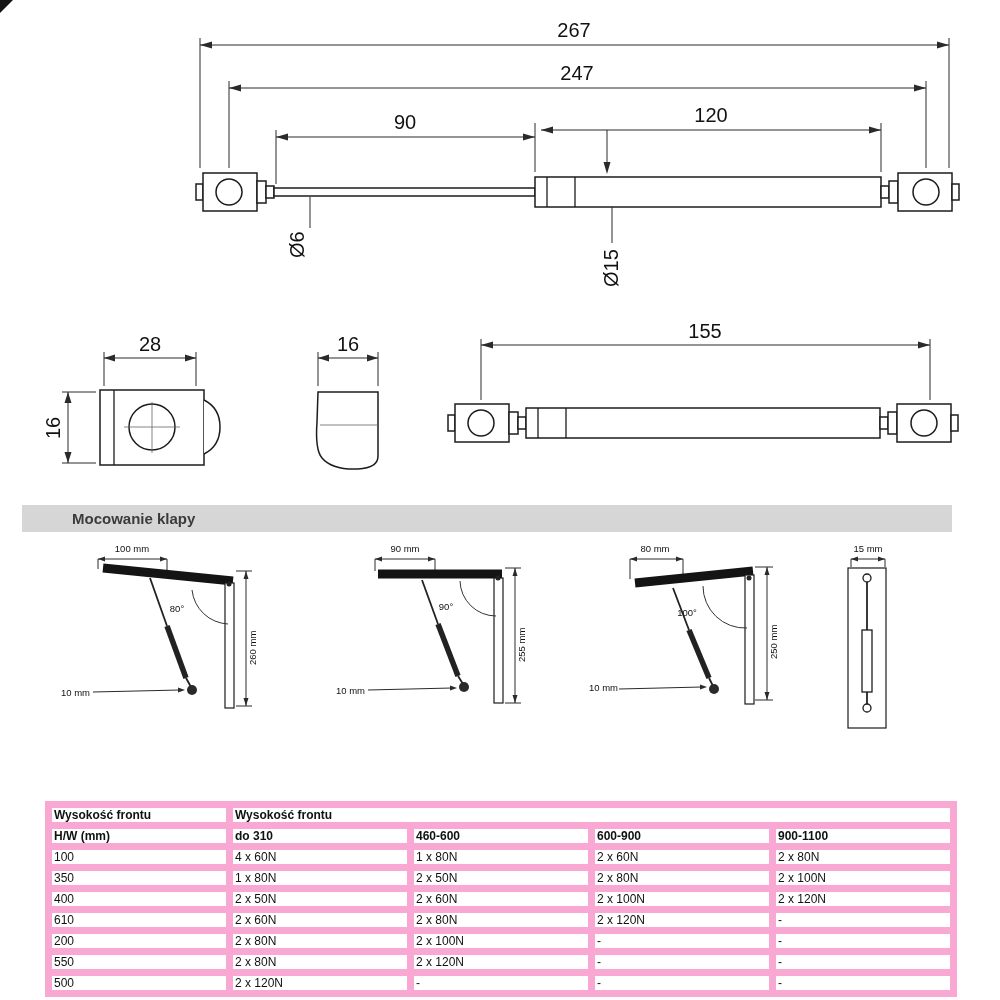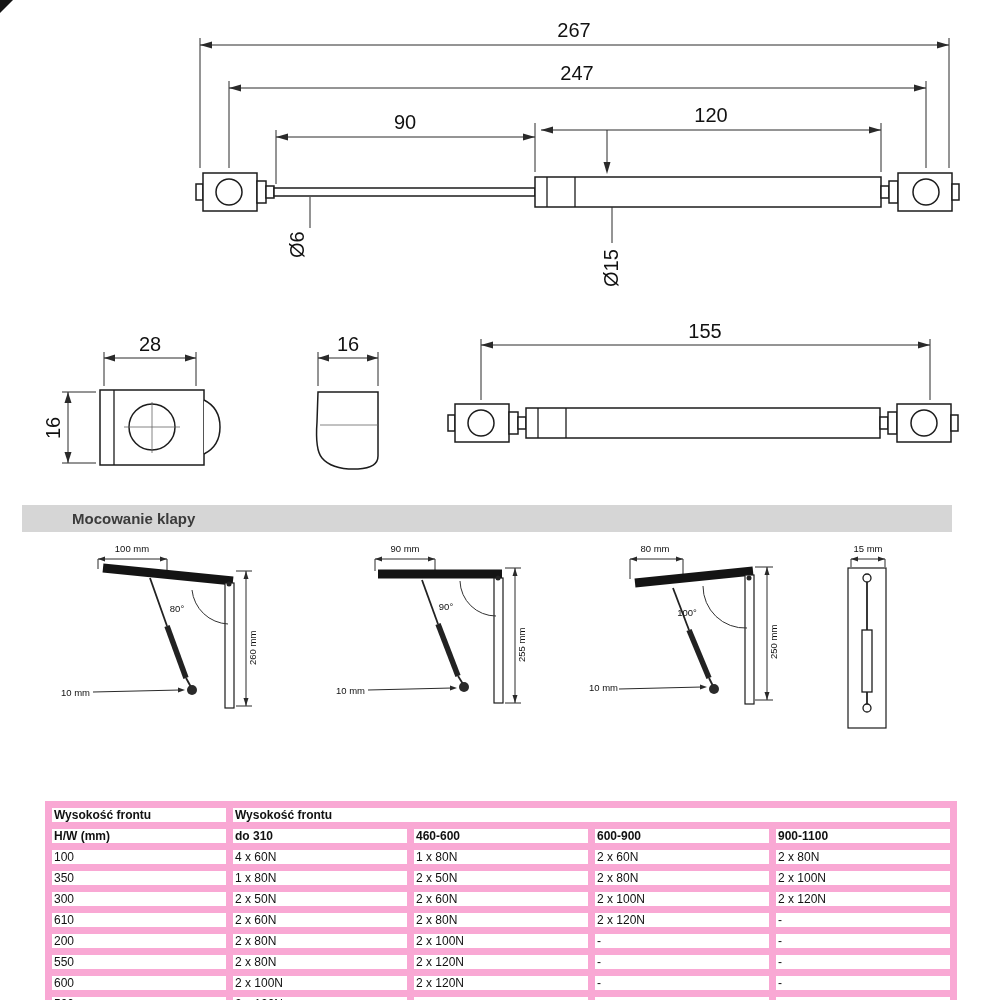--- a/index.html
+++ b/index.html
@@ -306,21 +306,21 @@
           <td>2 x 80N</td>
         </tr>
         <tr>
           <td>350</td>
           <td>1 x 80N</td>
           <td>2 x 50N</td>
           <td>2 x 80N</td>
           <td>2 x 100N</td>
         </tr>
         <tr>
-          <td>300</td>
+          <td>400</td>
           <td>2 x 50N</td>
           <td>2 x 60N</td>
           <td>2 x 100N</td>
           <td>2 x 120N</td>
         </tr>
         <tr>
           <td>610</td>
           <td>2 x 60N</td>
           <td>2 x 80N</td>
           <td>2 x 120N</td>
@@ -334,27 +334,20 @@
           <td>-</td>
         </tr>
         <tr>
           <td>550</td>
           <td>2 x 80N</td>
           <td>2 x 120N</td>
           <td>-</td>
           <td>-</td>
         </tr>
         <tr>
-          <td>600</td>
-          <td>2 x 100N</td>
-          <td>2 x 120N</td>
-          <td>-</td>
-          <td>-</td>
-        </tr>
-        <tr>
           <td>500</td>
           <td>2 x 120N</td>
           <td>-</td>
           <td>-</td>
           <td>-</td>
         </tr>
       </tbody>
     </table>
   </div>
 

